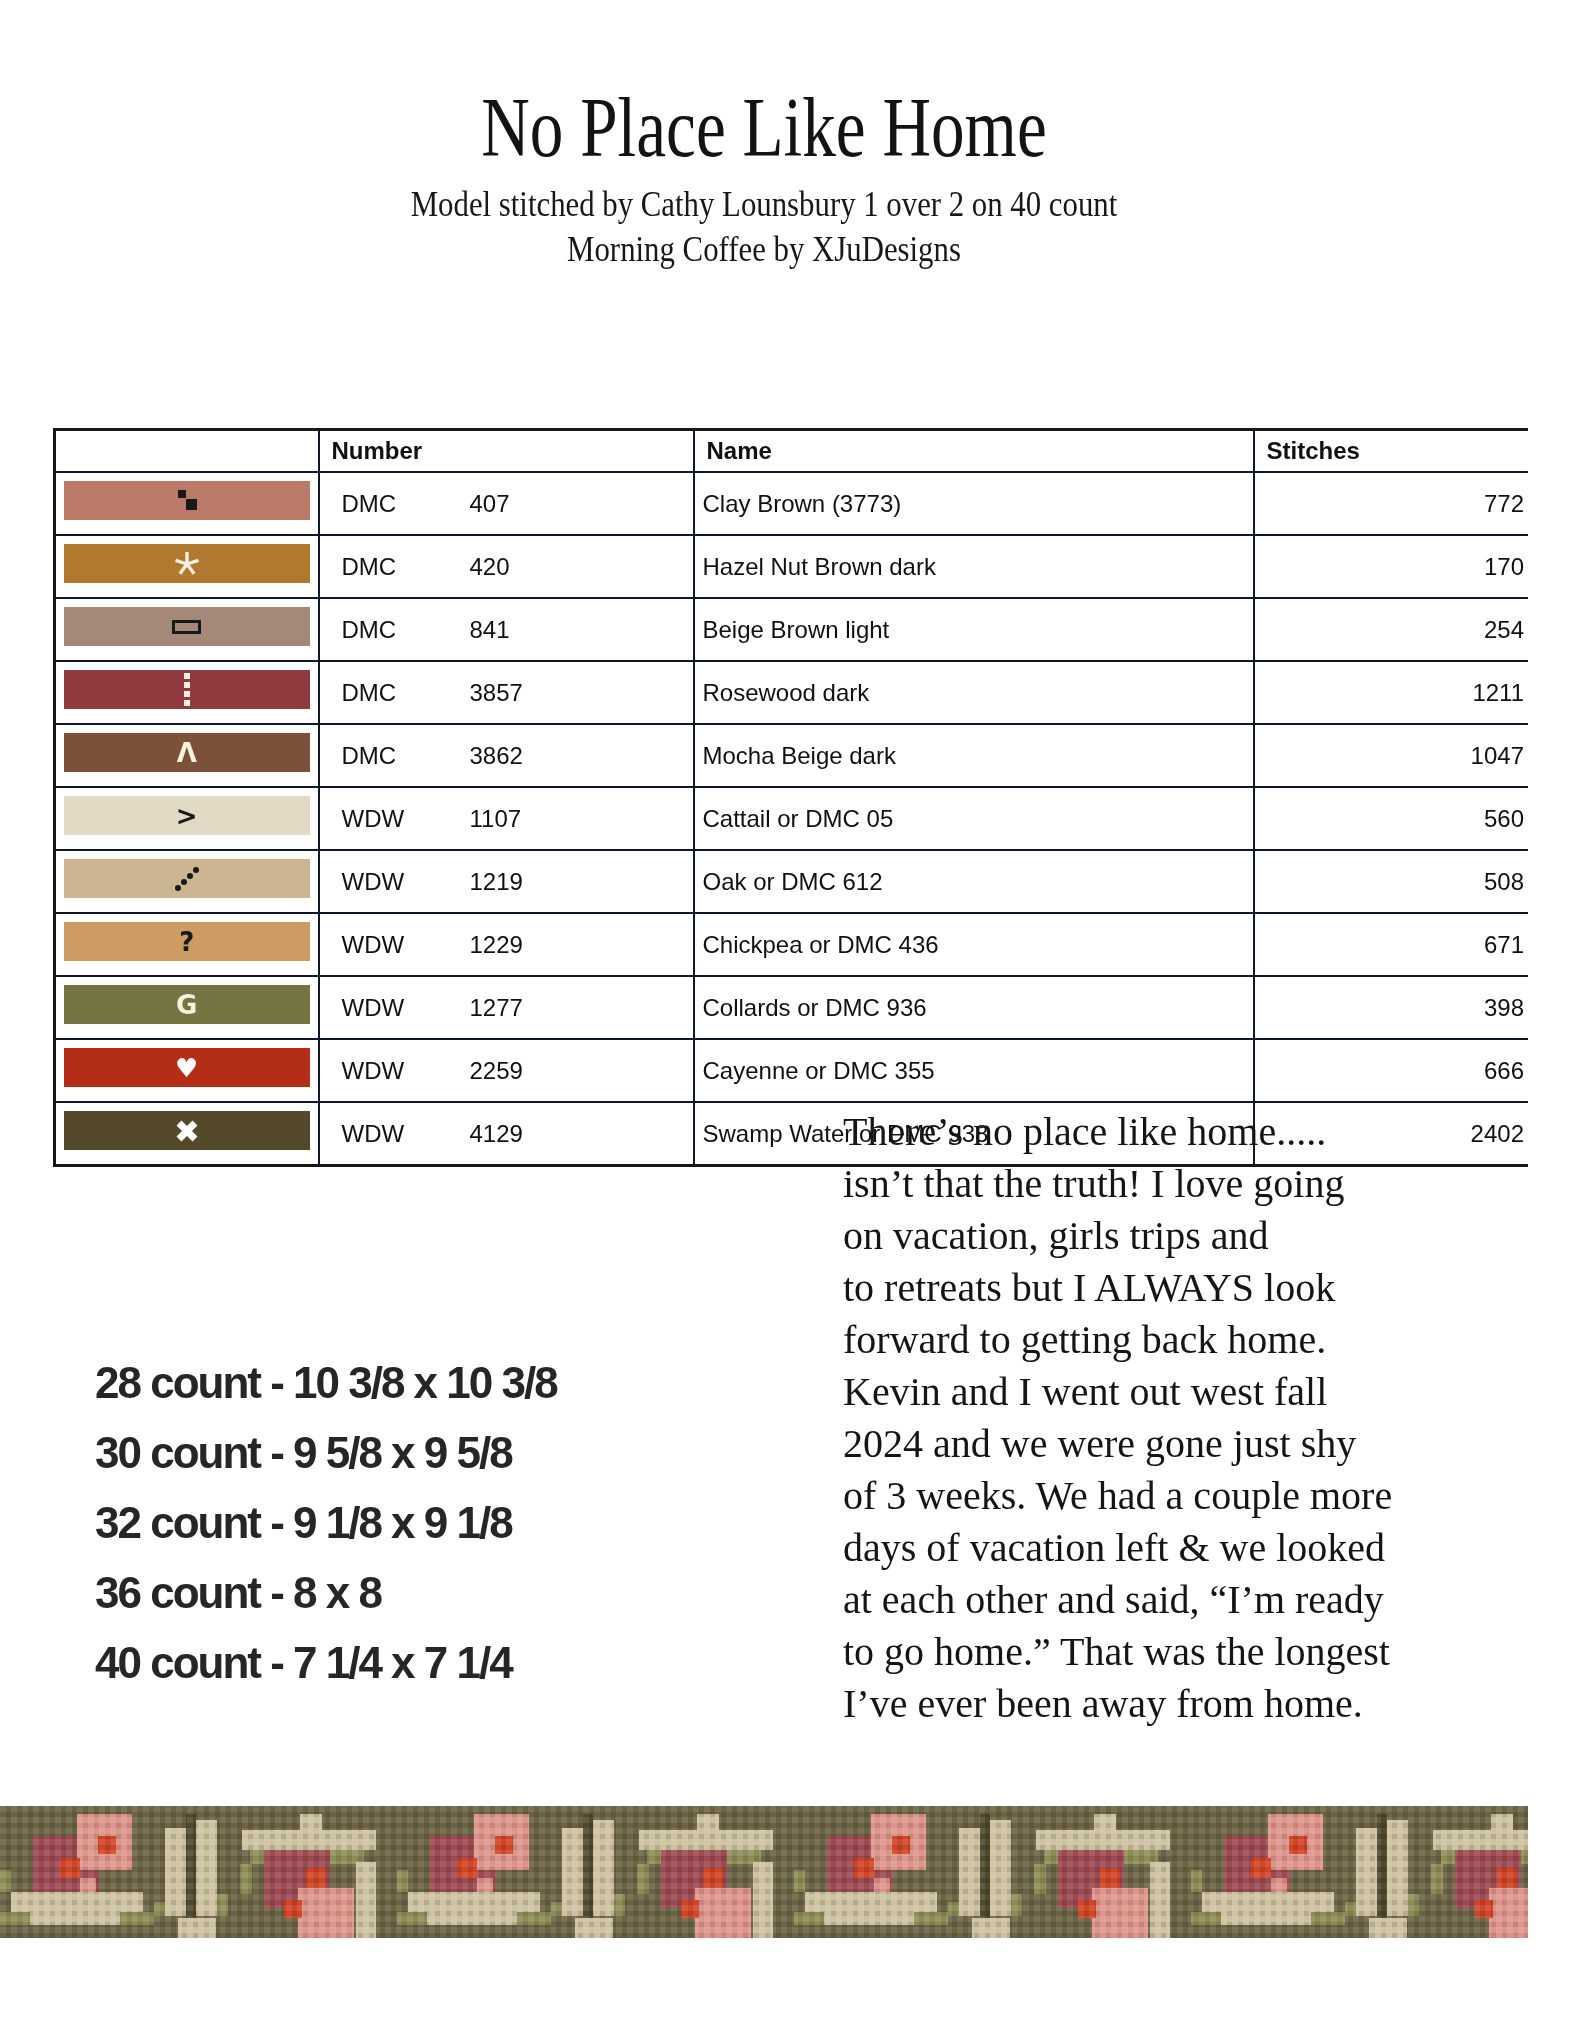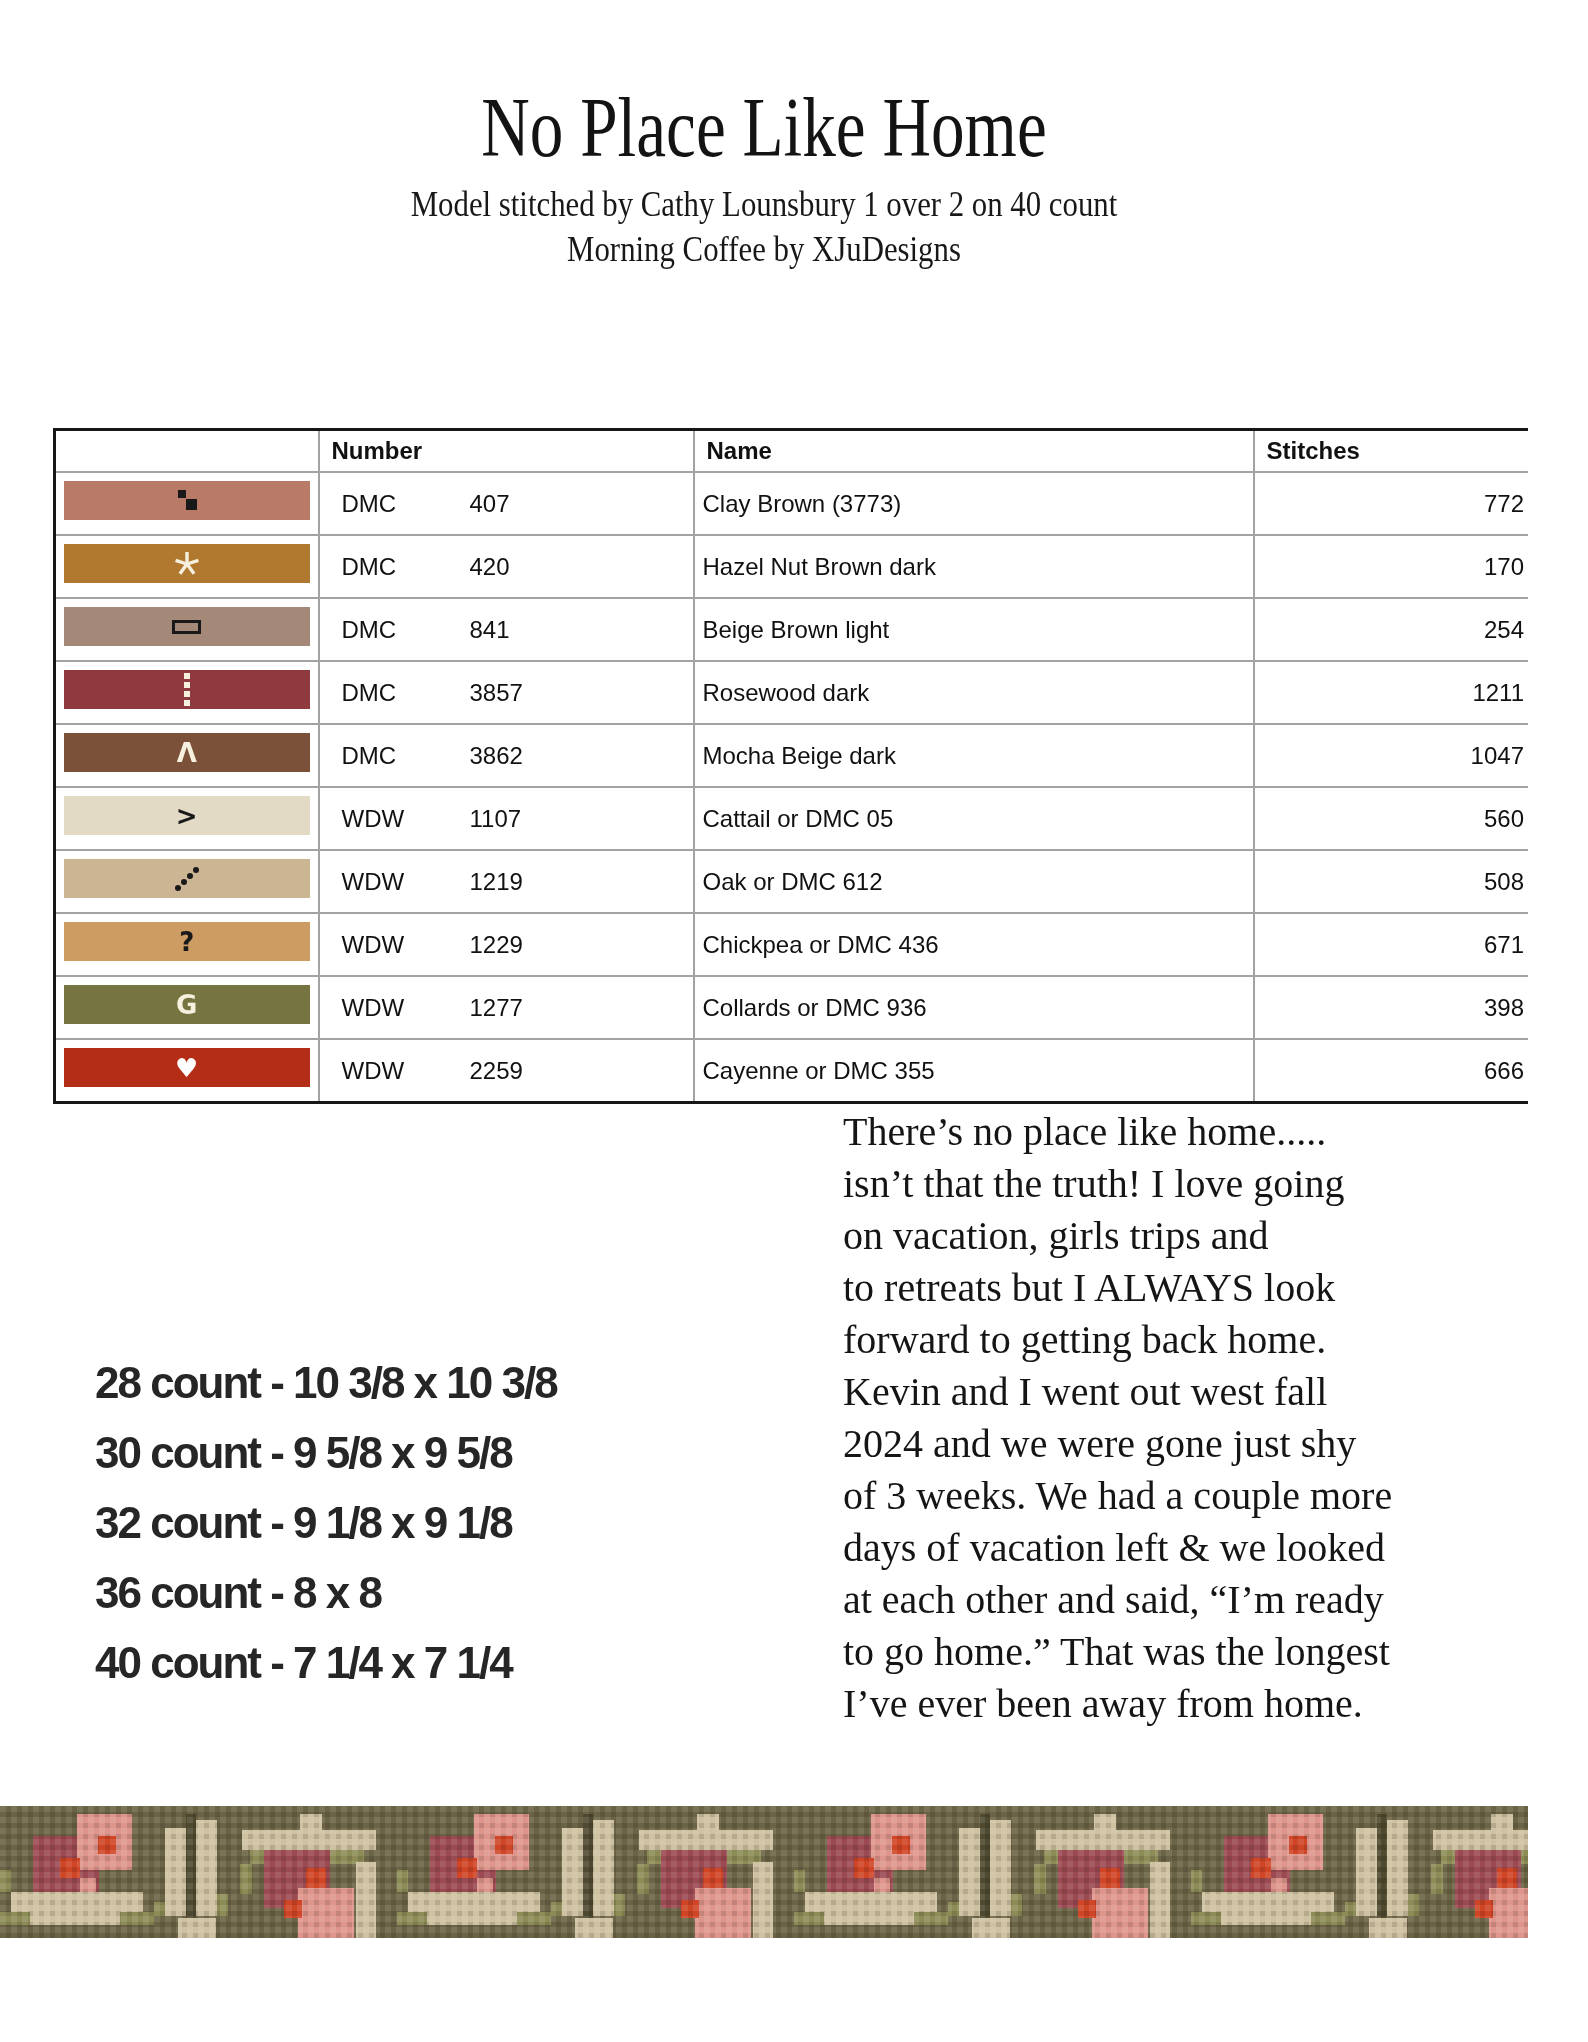--- a/index.html
+++ b/index.html
@@ -27,21 +27,21 @@
     transform:scaleX(0.88);transform-origin:50% 0;
   }
   
   table.thread{
     position:absolute;left:53px;top:428px;
     width:1479px;table-layout:fixed;
     border-collapse:collapse;
     border:3px solid #161616;
     font-size:24px;color:#111;
   }
-  table.thread th, table.thread td{border:2px solid #a3a3a3;}
+  table.thread th, table.thread td{border:2px solid #0f172a;}
   table.thread thead th{
     height:40px;font-weight:bold;text-align:left;
     padding:0 0 0 12px;font-size:24px;background:#fff;
   }
   table.thread td{height:45px;padding:8px;background:#fff;}
   td.swatch-cell{vertical-align:top;}
   .swatch{
     height:39px;margin:0;
     display:flex;align-items:center;justify-content:center;
   }
@@ -218,20 +218,32 @@
         </tr>
         <tr>
           <td class="swatch-cell">
             <div class="swatch" style="background: rgb(180, 45, 23);">
               <span class="sym-text" style="color:#ffffff">♥</span>
             </div>
           </td>
           <td class="num-cell"><span class="brand">WDW</span><span class="code">2259</span></td>
           <td class="name-cell">Cayenne or DMC 355</td>
           <td class="st-cell">666</td>
+        </tr>
+        <tr>
+          <td class="swatch-cell">
+            <div class="swatch" style="background: rgb(84, 72, 42);">
+              <svg width="24" height="24" viewBox="0 0 24 24">
+                <path d="M4 4 L20 20 M20 4 L4 20" stroke="#ffffff" stroke-width="7"></path>
+              </svg>
+            </div>
+          </td>
+          <td class="num-cell"><span class="brand">WDW</span><span class="code">4129</span></td>
+          <td class="name-cell">Swamp Water or DMC 938</td>
+          <td class="st-cell">2402</td>
         </tr>
       </tbody>
   </table>
 
 
   <div class="size-list">28 count - 10 3/8 x 10 3/8
 30 count - 9 5/8 x 9 5/8
 32 count - 9 1/8 x 9 1/8
 36 count - 8 x 8
 40 count - 7 1/4 x 7 1/4</div>

